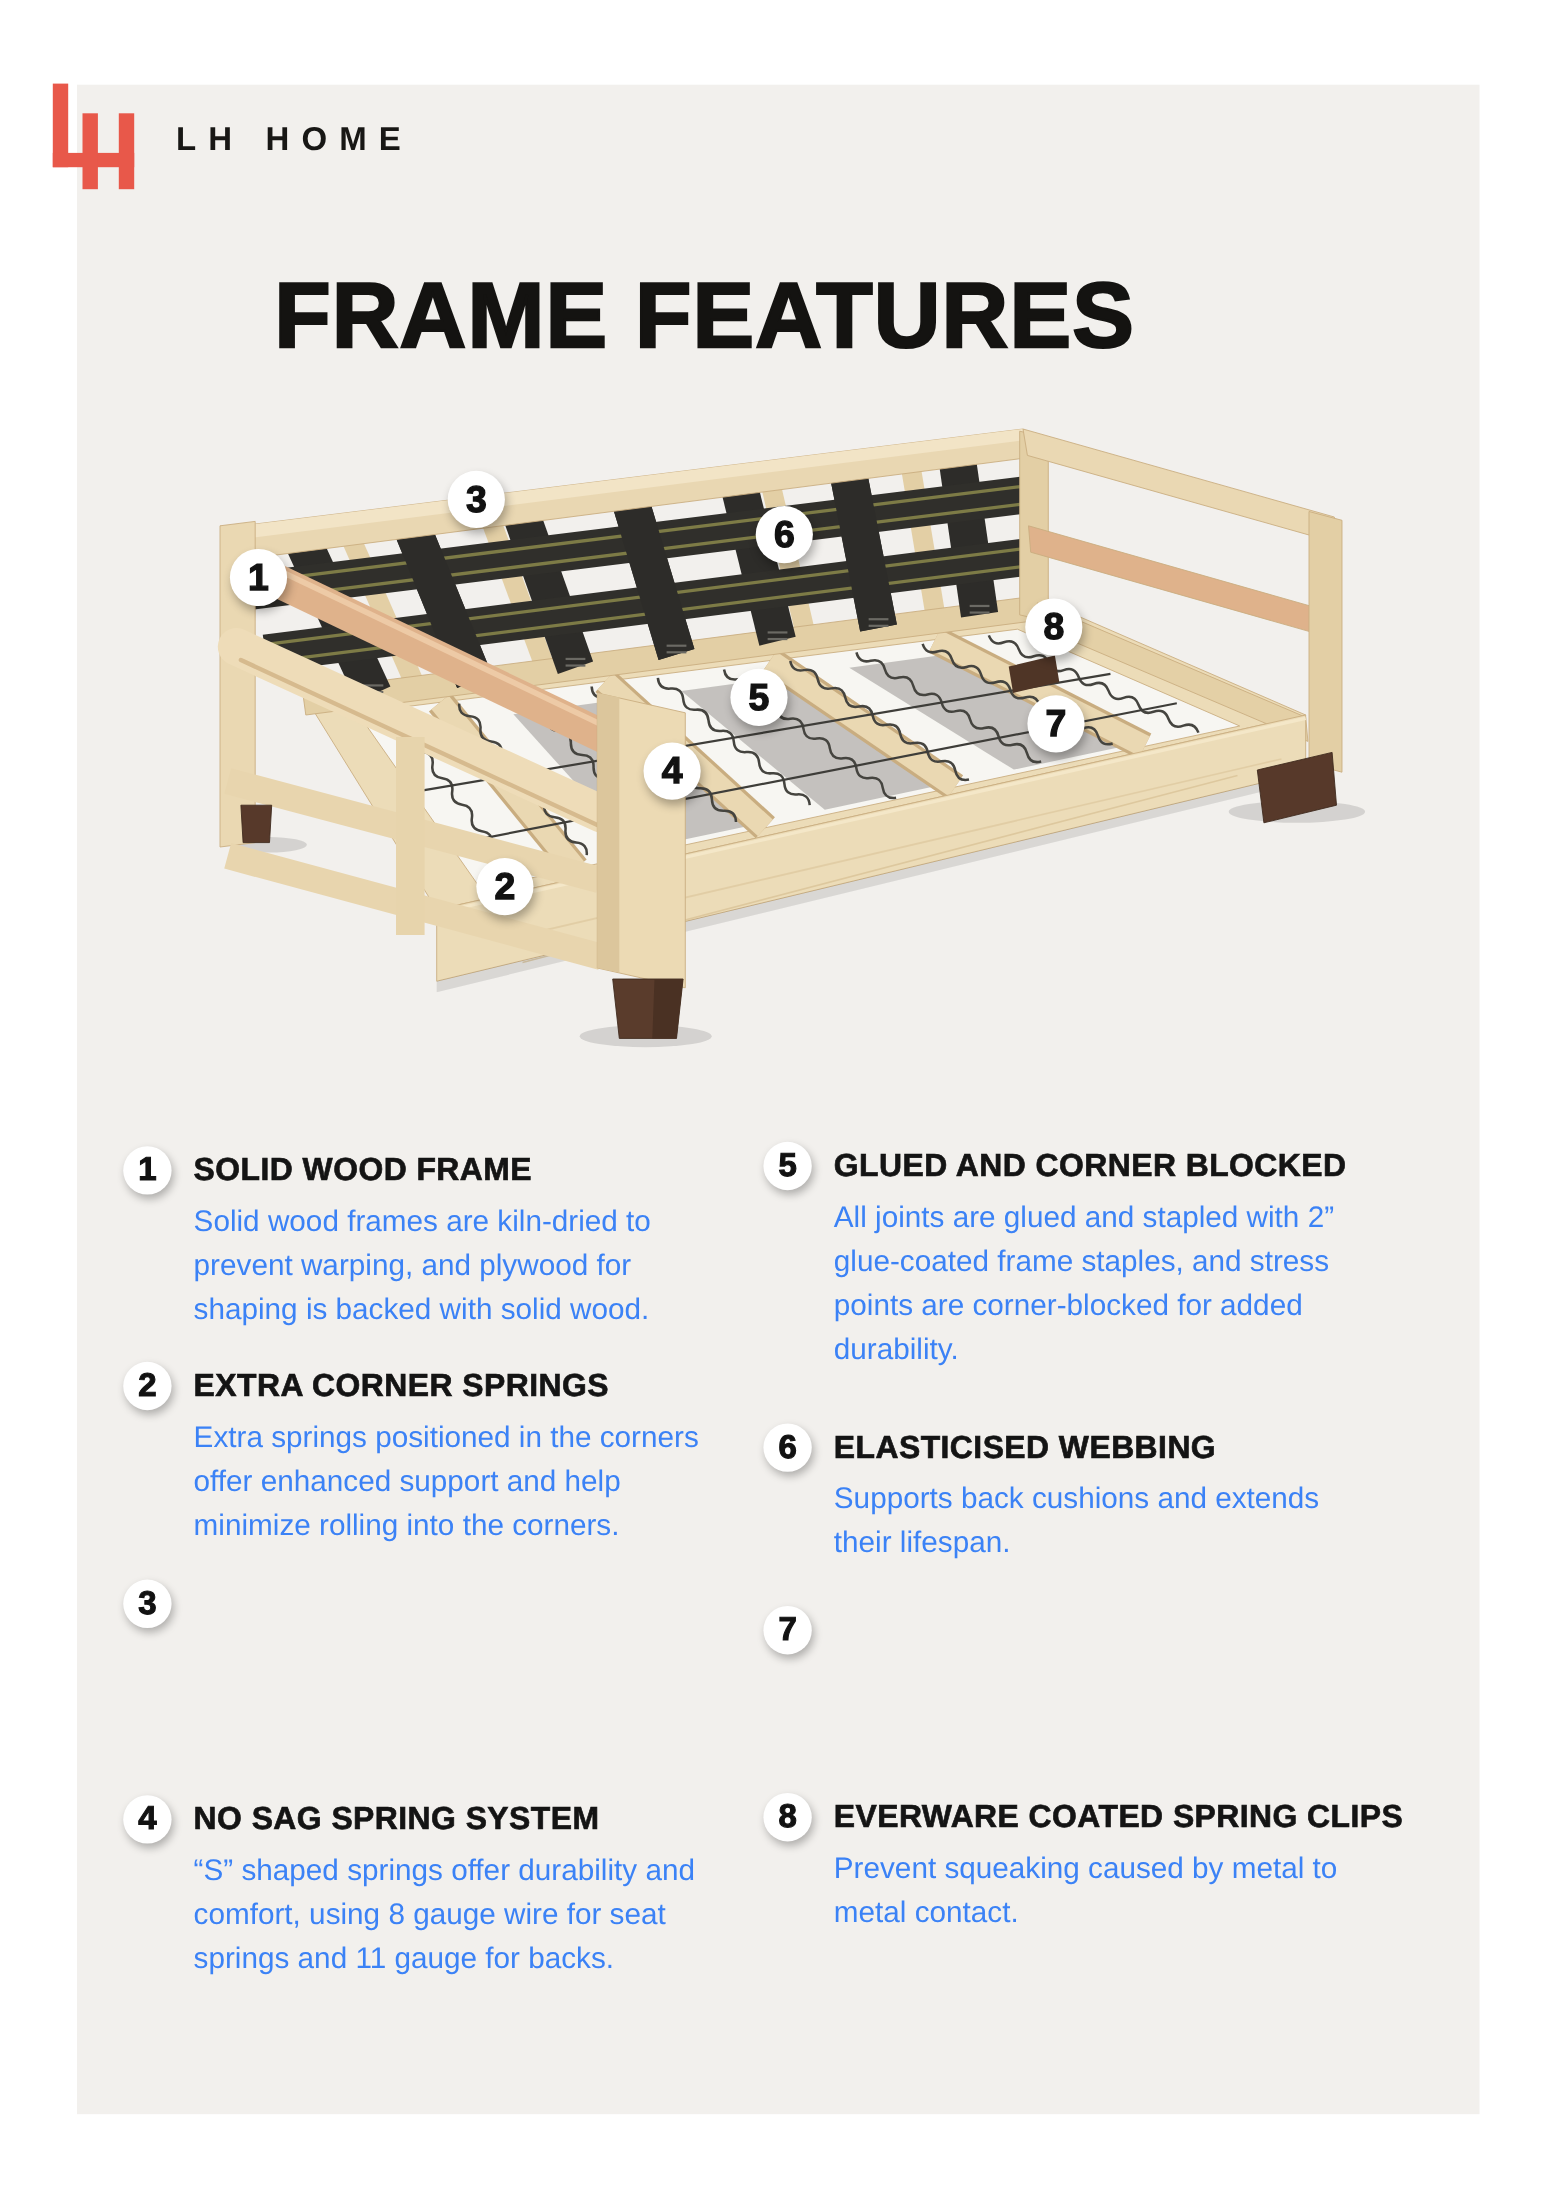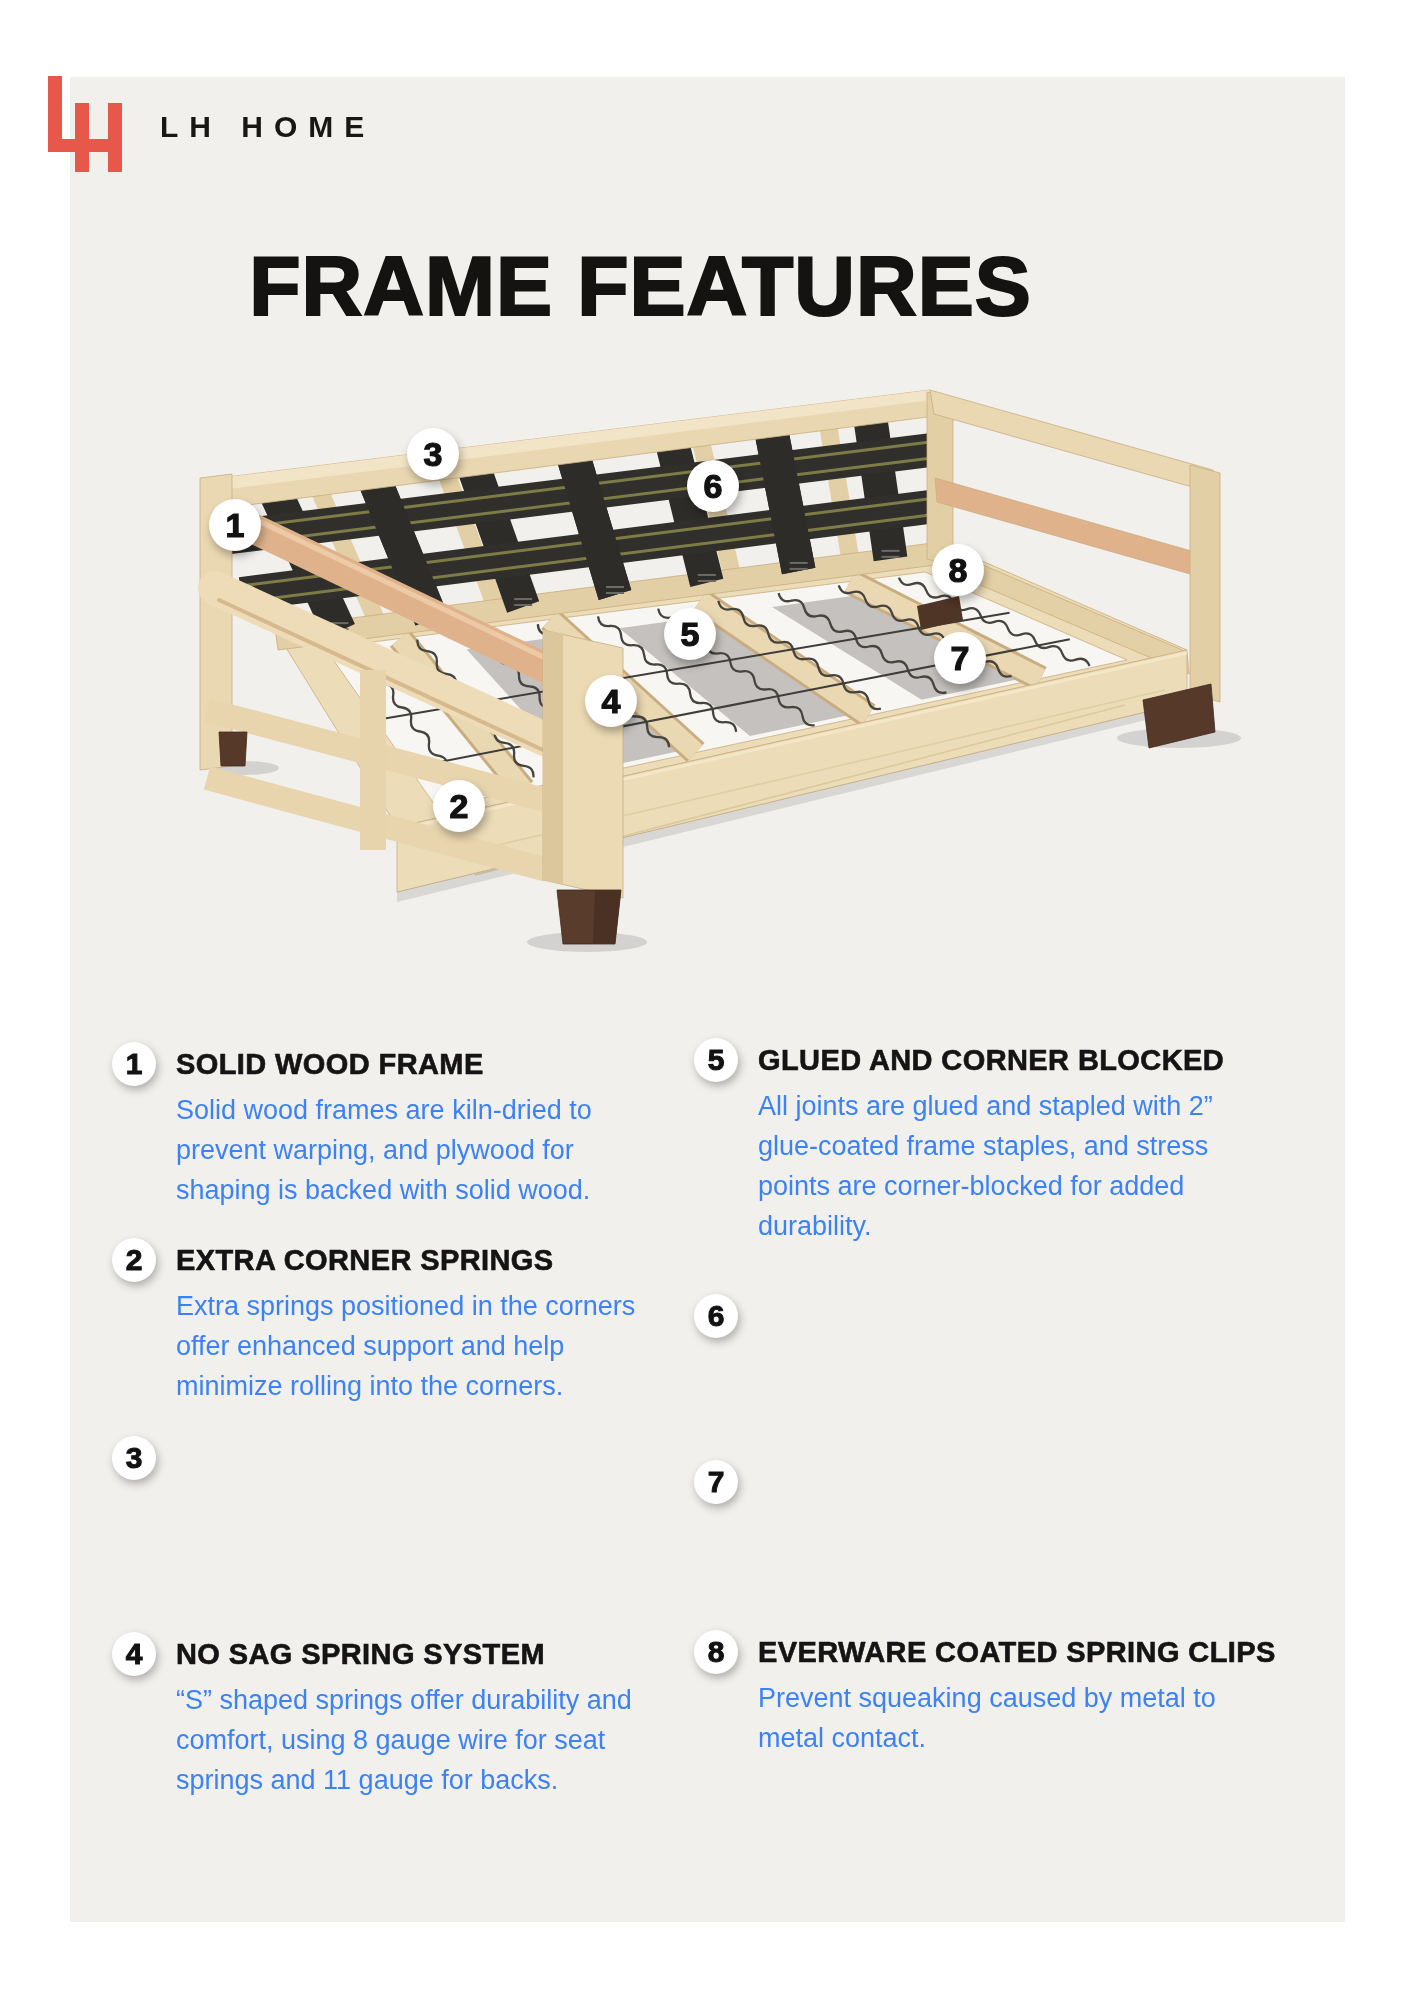--- a/index.html
+++ b/index.html
@@ -213,20 +213,25 @@
       <p>All joints are glued and stapled with 2”
 glue-coated frame staples, and stress
 points are corner-blocked for added
 durability.</p>
       </div>
   </div>
   <div class="feat" style="left:694px;top:1292px;width:640px;">
     <div class="num">
         <span>6</span>
       </div>
+    <div class="txt">
+        <h3>ELASTICISED WEBBING</h3>
+      <p>Supports back cushions and extends
+their lifespan.</p>
+      </div>
   </div>
   <div class="feat" style="left:694px;top:1458px;width:640px;">
     <div class="num">
         <span>7</span>
       </div>
   </div>
   <div class="feat" style="left:694px;top:1628px;width:640px;">
     <div class="num">
         <span>8</span>
       </div>

